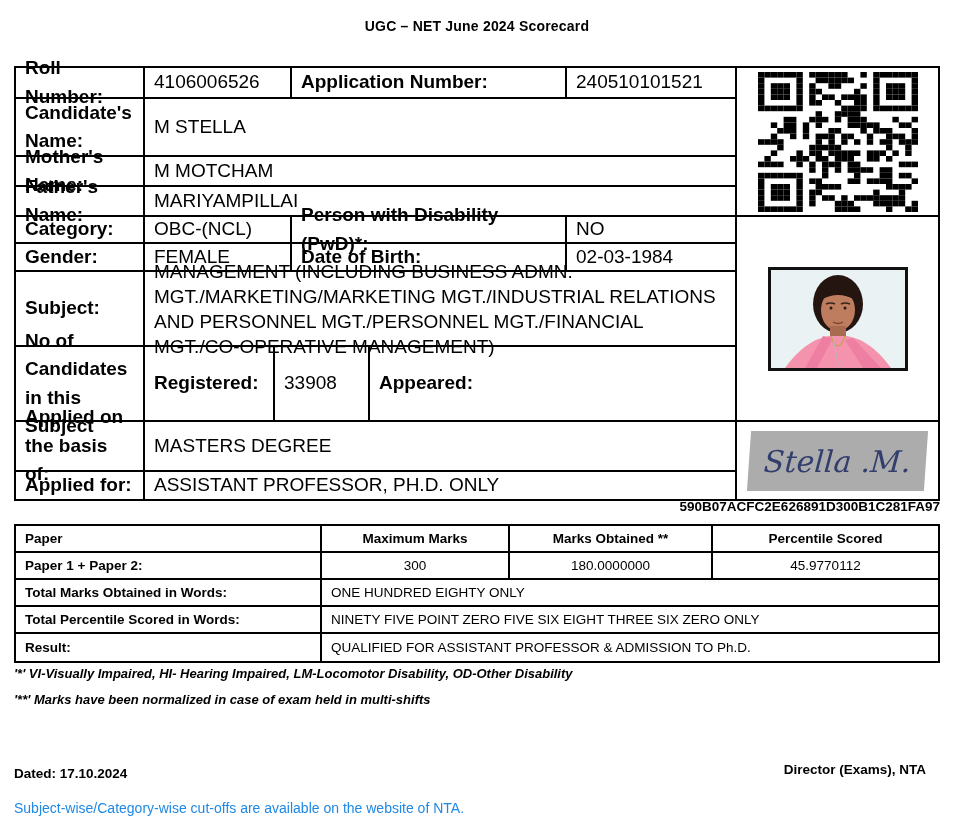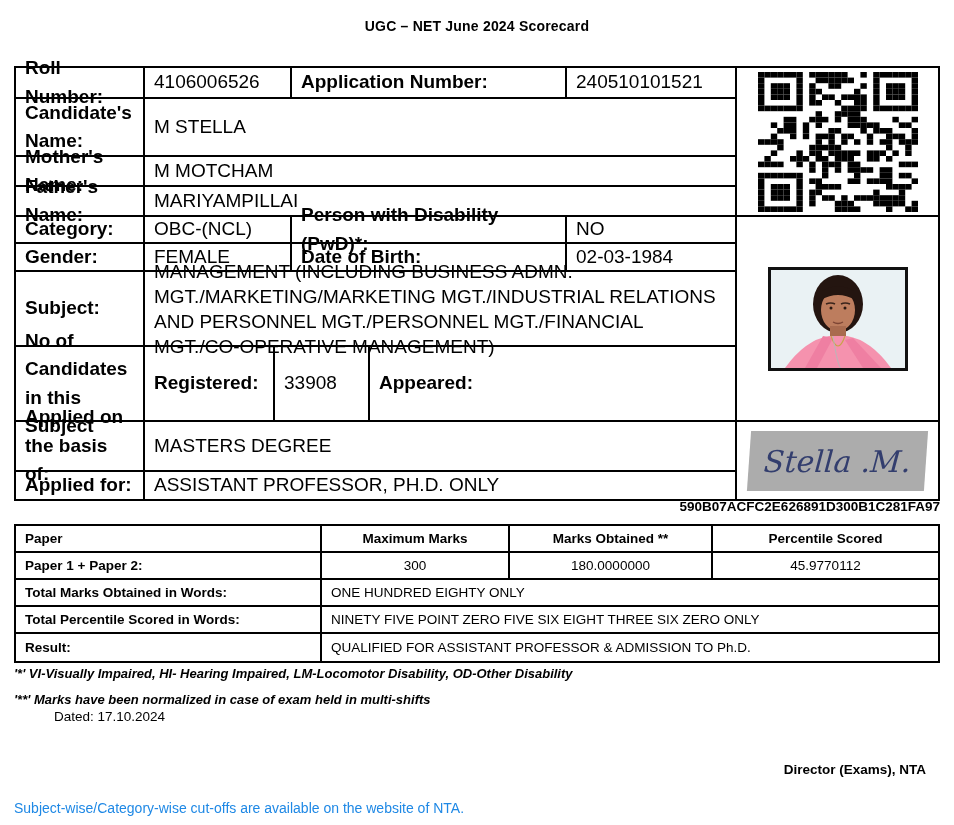--- a/index.html
+++ b/index.html
@@ -82,21 +82,21 @@
   .m-cf { flex: 1; }
   .m-center { justify-content: center; text-align: right; }
   .m-h { height: 27px; }
   
   .footnote1, .footnote2 {
     position: absolute; left: 14px;
     font-weight: bold; font-style: italic; font-size: 13px;
   }
   .footnote1 { top: 666px; }
   .footnote2 { top: 692px; }
-  .dated { position: absolute; top: 709px; left: 14px; font-weight: normal; font-size: 13.5px; margin-left: 40px; }
+  .dated { position: absolute; top: 766px; left: 14px; font-weight: bold; font-size: 13.5px; }
   .director { position: absolute; top: 762px; right: 28px; font-weight: bold; font-size: 13.5px; }
   .cutoff-note {
     position: absolute; top: 800px; left: 14px;
     font-size: 14px; color: #1E88E5; cursor: pointer;
   }
 </style>
 </head>
 <body>
 
 <div class="page">

